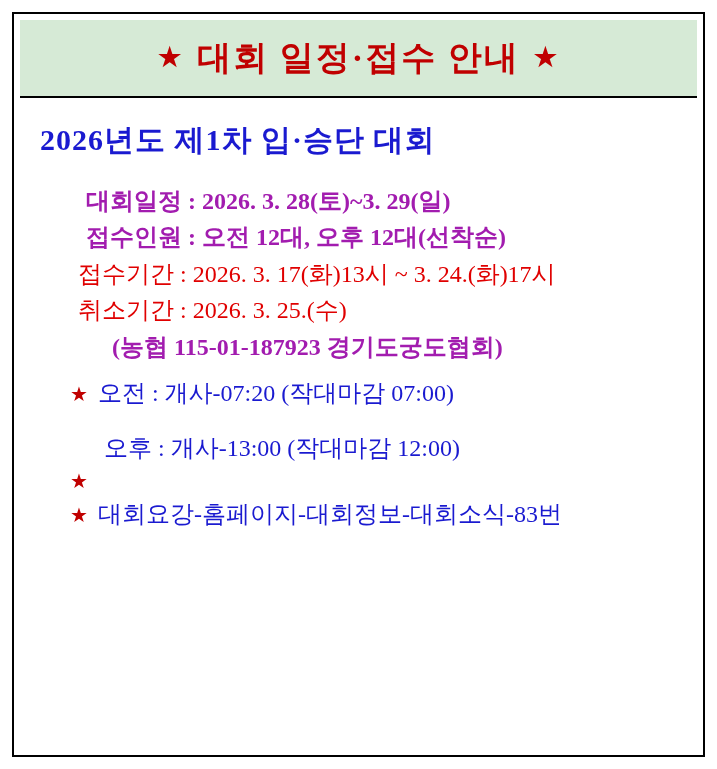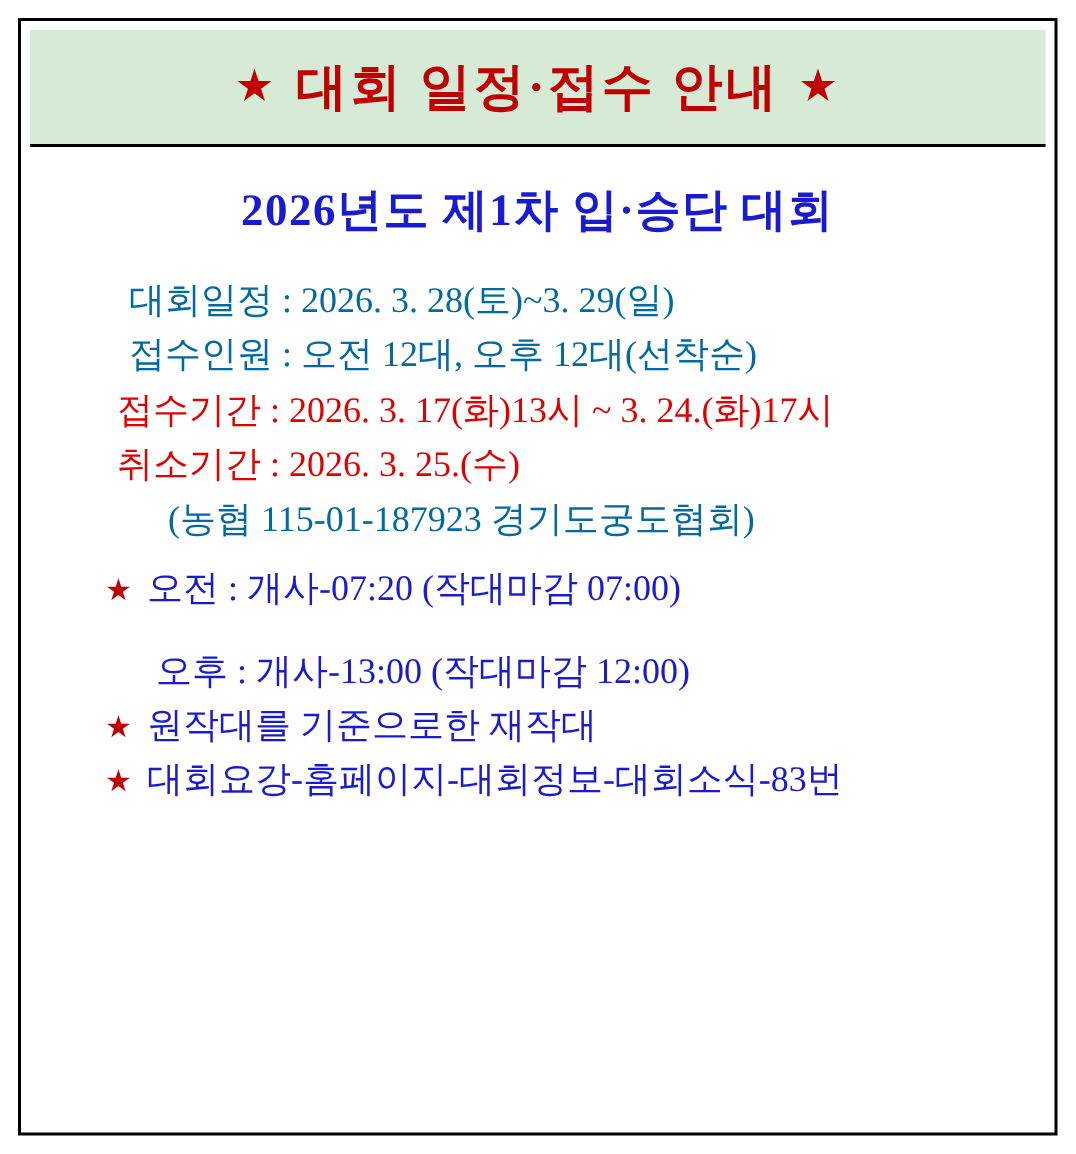--- a/index.html
+++ b/index.html
@@ -56,33 +56,32 @@
     color: #c00000;
     font-size: 26px;
     line-height: 1;
   }
   .body-area {
     position: relative;
     z-index: 2;
     padding: 22px 26px 0 26px;
   }
   .subtitle {
-    text-align: center;
     color: #1a1ad0;
     font-size: 30px;
     font-weight: bold;
     letter-spacing: 1px;
     margin-bottom: 22px;
   }
   .line {
     font-size: 24px;
     line-height: 1.52;
     white-space: nowrap;
   }
-  .line.black { color: #0369a1; }
+  .line.black { color: #a21caf; font-weight: bold; }
   .line.red { color: #e00000; }
   .indent-1 { padding-left: 46px; }
   .indent-2 { padding-left: 38px; }
   .indent-3 { padding-left: 72px; }
   .indent-4 { padding-left: 78px; }
   .indent-bullet { padding-left: 30px; }
   .indent-sub { padding-left: 64px; margin-top: 19px; }
   .bullet-line {
     display: flex;
     align-items: baseline;
@@ -127,21 +126,20 @@
 
     <div class="bullet-line indent-bullet">
       <span class="bullet-star">★</span>
       <span class="bullet-text">오전 : 개사-07:20 (작대마감 07:00)</span>
     </div>
     <div class="bullet-line indent-sub">
       <span class="bullet-text">오후 : 개사-13:00 (작대마감 12:00)</span>
     </div>
     <div class="bullet-line indent-bullet">
       <span class="bullet-star">★</span>
-      <span class="bullet-text">원작대를 기준으로한 재작대</span>
     </div>
     <div class="bullet-line indent-bullet">
       <span class="bullet-star">★</span>
       <span class="bullet-text">대회요강-홈페이지-대회정보-대회소식-83번</span>
     </div>
 
   </div>
 </div>
 
 </body></html>

